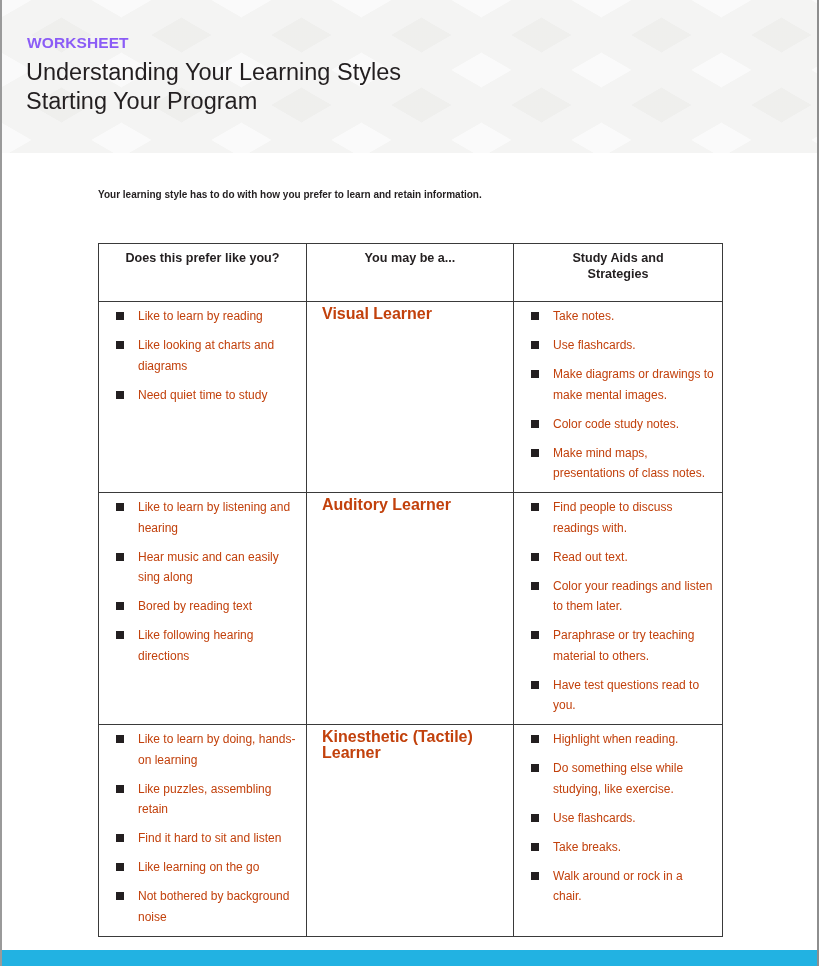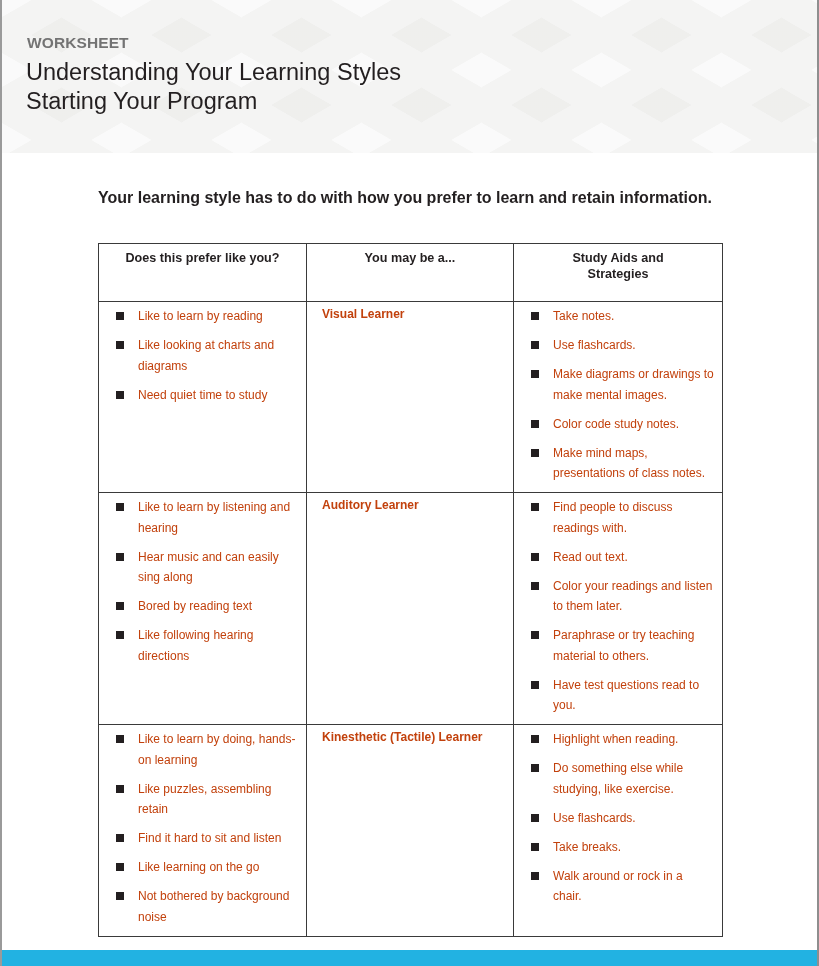--- a/index.html
+++ b/index.html
@@ -17,31 +17,31 @@
     background-image:
       linear-gradient(30deg, rgba(255,255,255,0.55) 12%, transparent 12.5%, transparent 87%, rgba(255,255,255,0.55) 87.5%),
       linear-gradient(150deg, rgba(255,255,255,0.55) 12%, transparent 12.5%, transparent 87%, rgba(255,255,255,0.55) 87.5%),
       linear-gradient(30deg, rgba(235,235,233,0.6) 12%, transparent 12.5%, transparent 87%, rgba(235,235,233,0.6) 87.5%),
       linear-gradient(150deg, rgba(235,235,233,0.6) 12%, transparent 12.5%, transparent 87%, rgba(235,235,233,0.6) 87.5%);
     background-size: 120px 70px;
     background-position: 0 0, 0 0, 60px 35px, 60px 35px;
   }
   .kicker {
     position: absolute; left: 27px; top: 34px;
-    font-size: 15.5px; font-weight: bold; color: #737373; letter-spacing: 0.1px;
+    font-size: 15.5px; font-weight: bold; color: #8b5cf6; letter-spacing: 0.1px;
   }
   .title-line {
     position: absolute; left: 26px; font-size: 23.5px; color: #231f20; font-weight: normal;
     white-space: nowrap;
   }
   .title-line.l1 { top: 59px; }
   .title-line.l2 { top: 88px; }
   .intro {
     position: absolute; left: 98px; top: 189px;
-    font-size: 16px; font-weight: bold; color: #231f20; white-space: nowrap;
+    font-size: 10px; font-weight: bold; color: #231f20; white-space: nowrap;
   }
   table.ls {
     position: absolute; left: 98px; top: 243px;
     width: 624px; border-collapse: collapse; table-layout: fixed;
   }
   table.ls col.c1 { width: 208px; }
   table.ls col.c2 { width: 207px; }
   table.ls col.c3 { width: 209px; }
   table.ls th, table.ls td {
     border: 1.5px solid #3a3a3a; vertical-align: top; padding: 0;
@@ -53,21 +53,21 @@
   table.ls td { font-size: 12px; line-height: 20.5px; color: #c2410c; }
   .r1 td { height: 187px; }
   .r2 td { height: 227px; }
   .r3 td { height: 211px; }
   ul.bl { list-style: none; margin: 0; padding: 4px 8px 0 17px; }
   ul.bl li { position: relative; padding-left: 22px; margin-bottom: 8.5px; }
   ul.bl li .sq {
     position: absolute; left: 0; top: 6px; width: 8px; height: 8px; background: #231f20;
   }
   .learner {
-    font-weight: bold; font-size: 12px; padding: 4px 0 0 15px; line-height: 16px;
+    font-weight: bold; font-size: 16px; padding: 4px 0 0 15px; line-height: 16px;
   }
   td.aids ul.bl { padding-left: 17px; }
   .footer-bar {
     position: absolute; left: 2px; top: 950px; width: 815px; height: 16px; background: #22b2e2;
   }
 </style>
 </head>
 <body>
 
 <div class="edge-left"></div>

